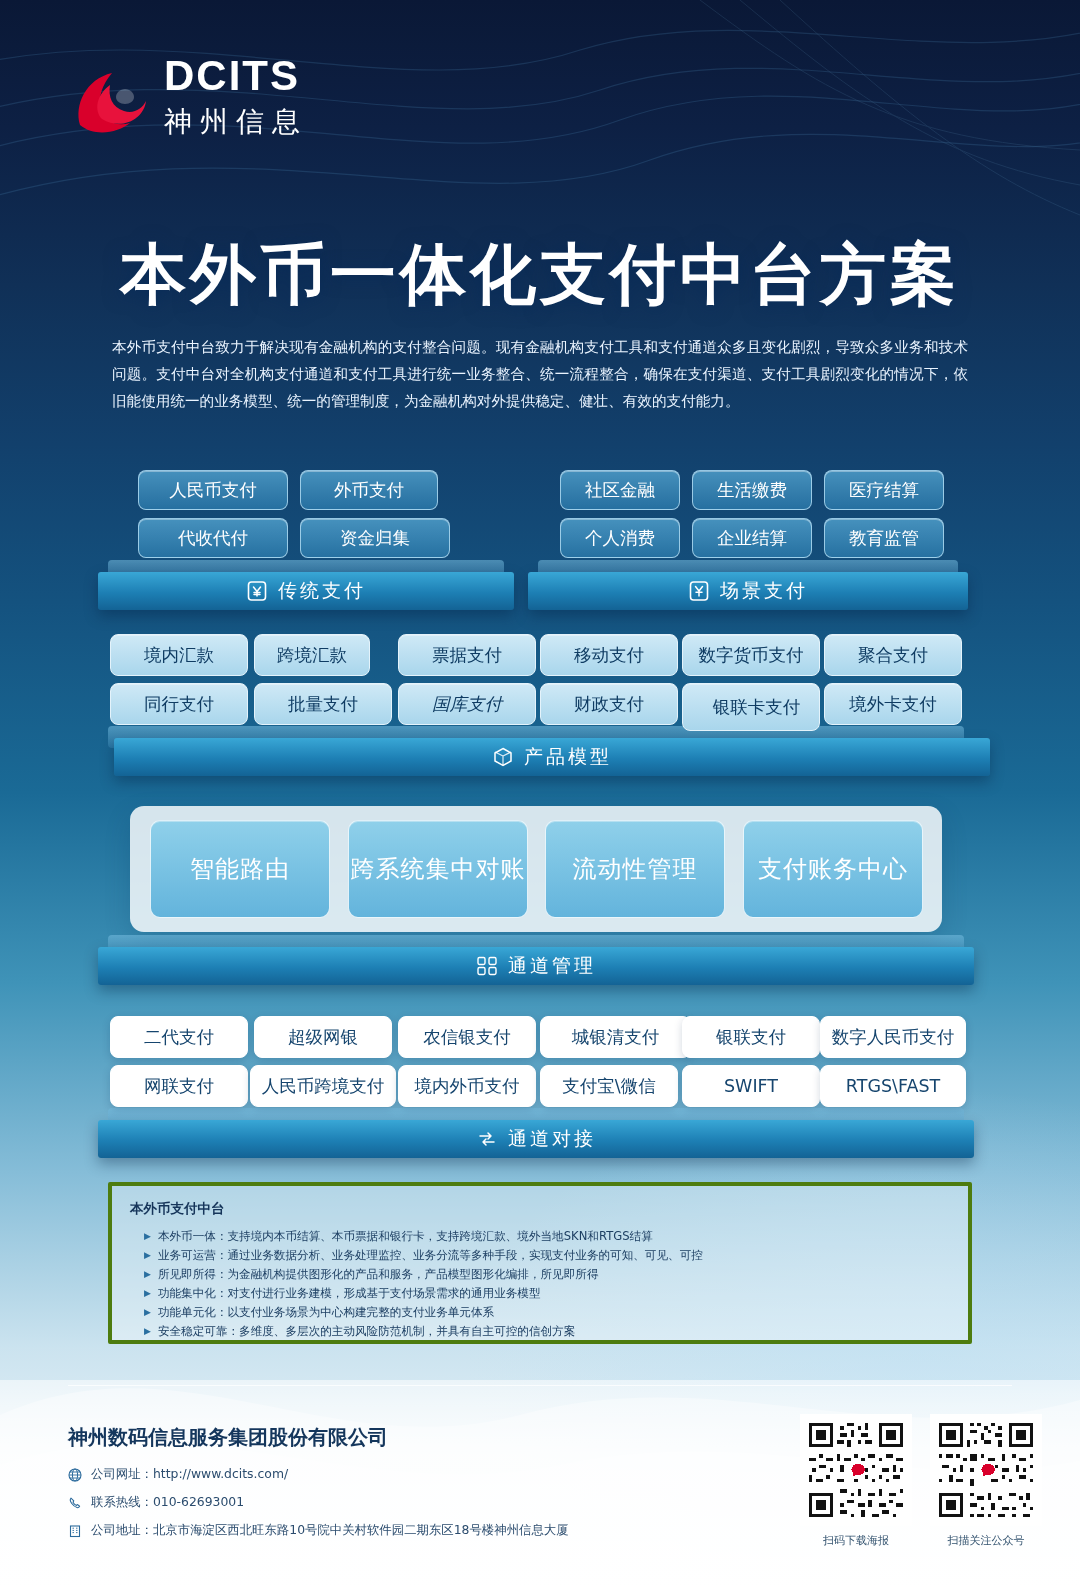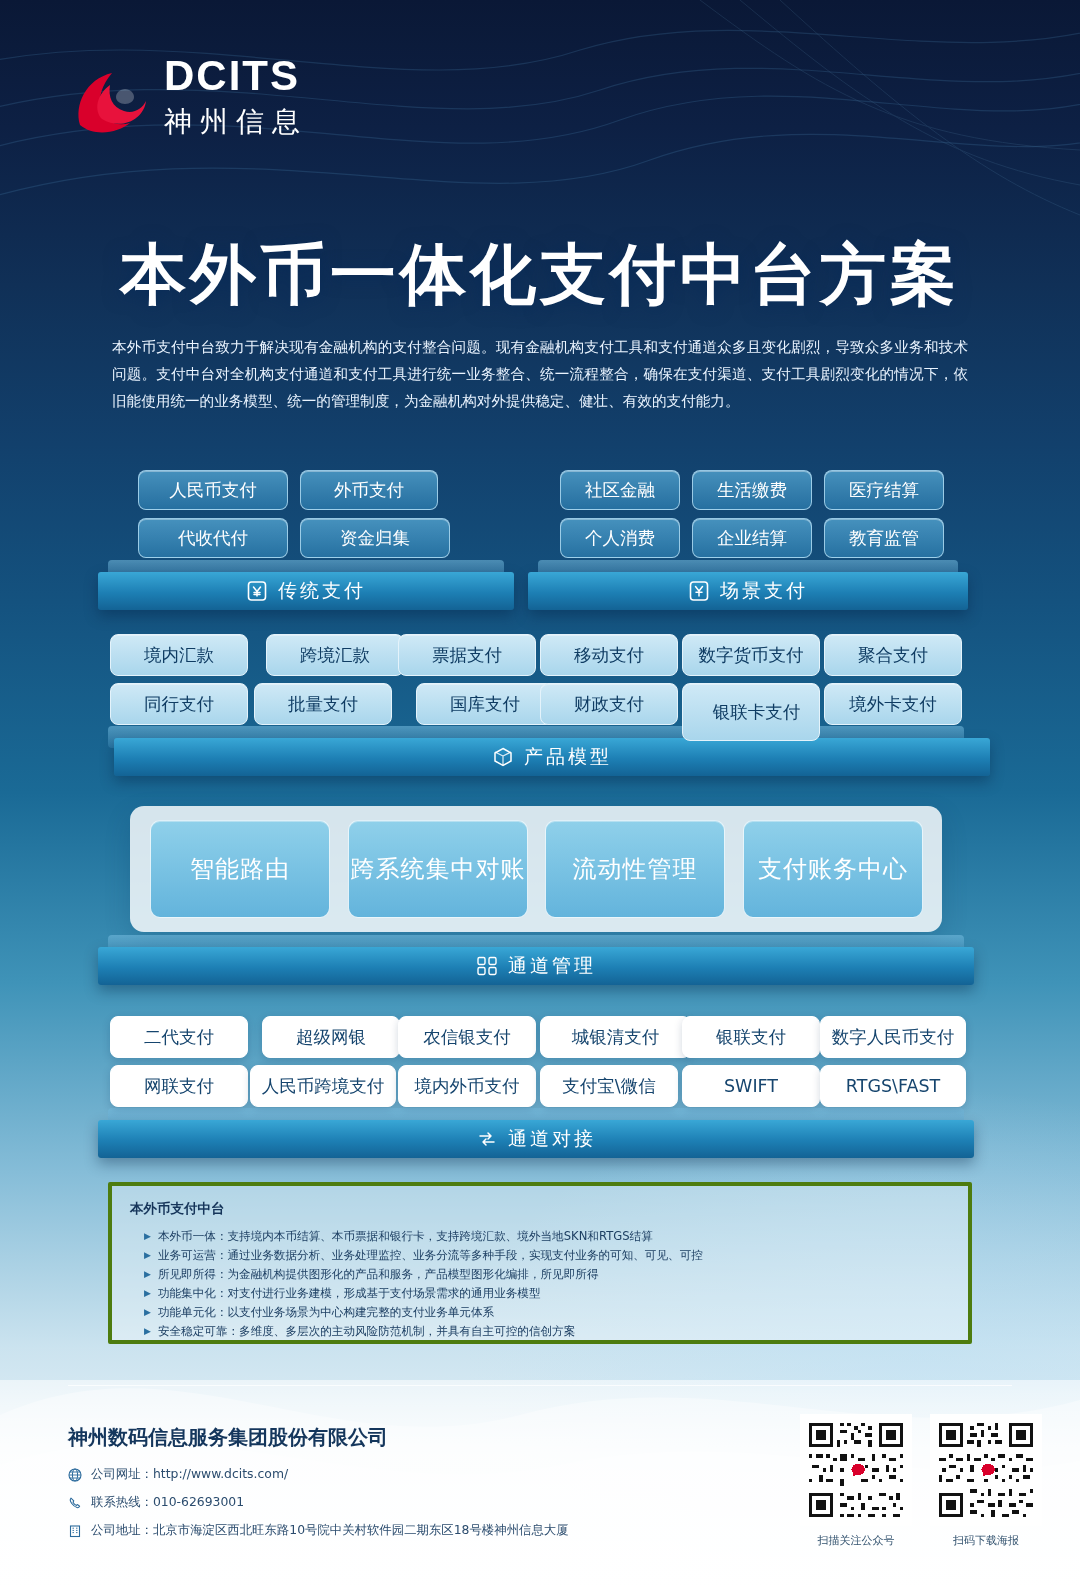--- a/index.html
+++ b/index.html
@@ -248,30 +248,30 @@
 <div class="layer-bar" style="left:98px; top:738px; width:876px;margin-left:16px;">
   <span class="lb-inner">
     <svg width="22" height="22" viewBox="0 0 22 22">
       <path d="M11 2.5 L19 7 V15 L11 19.5 L3 15 V7 Z" fill="none" stroke="#ffffff" stroke-width="1.5"></path>
       <path d="M11 10 L19 6 M11 10 L3 6 M11 10 V19.5" fill="none" stroke="#ffffff" stroke-width="1.2" opacity="0.85"></path>
     </svg>
     <span>产品模型</span>
   </span>
 </div>
 <div class="chip lightblue" style="left:110px; top:634px; width:138px; height:42px;">境内汇款</div>
-<div class="chip lightblue" style="left:266px; top:634px; width:138px; height:42px;">跨境汇款</div>
+<div class="chip lightblue" style="left:254px; top:634px; width:116px; height:42px;">跨境汇款</div>
 <div class="chip lightblue" style="left:398px; top:634px; width:138px; height:42px;">票据支付</div>
 <div class="chip lightblue" style="left:540px; top:634px; width:138px; height:42px;">移动支付</div>
 <div class="chip lightblue" style="left:682px; top:634px; width:138px; height:42px;">数字货币支付</div>
 <div class="chip lightblue" style="left:824px; top:634px; width:138px; height:42px;">聚合支付</div>
 <div class="chip lightblue" style="left:110px; top:683px; width:138px; height:42px;">同行支付</div>
 <div class="chip lightblue" style="left:254px; top:683px; width:138px; height:42px;">批量支付</div>
-<div class="chip lightblue" style="left:416px; top:683px; width:138px; height:42px;">国库支付</div>
+<div class="chip lightblue" style="left:398px; top:683px; width:138px; height:42px;font-style:italic;">国库支付</div>
 <div class="chip lightblue" style="left:540px; top:683px; width:138px; height:42px;">财政支付</div>
-<div class="chip lightblue" style="left:682px; top:683px; width:138px; height:58px;padding-left:11px;">银联卡支付</div>
+<div class="chip lightblue" style="left:682px; top:683px; width:138px; height:48px;padding-left:11px;">银联卡支付</div>
 <div class="chip lightblue" style="left:824px; top:683px; width:138px; height:42px;">境外卡支付</div>
 
 <div class="core-panel" style="left:130px; top:806px; width:812px; height:126px;"></div>
 <div class="chip core" style="left:150px; top:820px; width:180px; height:98px;">智能路由</div>
 <div class="chip core" style="left:348px; top:820px; width:180px; height:98px;">跨系统集中对账</div>
 <div class="chip core" style="left:545px; top:820px; width:180px; height:98px;">流动性管理</div>
 <div class="chip core" style="left:743px; top:820px; width:180px; height:98px;">支付账务中心</div>
 <div class="slab" style="left:108px; top:935px; width:856px; height:22px;"></div>
 <div class="layer-bar" style="left:98px; top:947px; width:876px;">
   <span class="lb-inner">
@@ -289,21 +289,21 @@
 <div class="layer-bar" style="left:98px; top:1120px; width:876px;">
   <span class="lb-inner">
     <svg width="22" height="22" viewBox="0 0 22 22">
       <path d="M4 8 H15 M12 5 L15 8 L12 11" fill="none" stroke="#ffffff" stroke-width="1.5" stroke-linecap="round" stroke-linejoin="round"></path>
       <path d="M18 14 H7 M10 11 L7 14 L10 17" fill="none" stroke="#ffffff" stroke-width="1.5" stroke-linecap="round" stroke-linejoin="round"></path>
     </svg>
     <span>通道对接</span>
   </span>
 </div>
 <div class="chip white" style="left:110px; top:1016px; width:138px; height:42px;">二代支付</div>
-<div class="chip white" style="left:262px; top:1016px; width:138px; height:42px;">超级网银</div>
+<div class="chip white" style="left:254px; top:1016px; width:138px; height:42px;">超级网银</div>
 <div class="chip white" style="left:398px; top:1016px; width:138px; height:42px;">农信银支付</div>
 <div class="chip white" style="left:540px; top:1016px; width:151px; height:42px;">城银清支付</div>
 <div class="chip white" style="left:682px; top:1016px; width:138px; height:42px;">银联支付</div>
 <div class="chip white" style="left:820px; top:1016px; width:146px; height:42px;">数字人民币支付</div>
 <div class="chip white" style="left:110px; top:1065px; width:138px; height:42px;">网联支付</div>
 <div class="chip white" style="left:250px; top:1065px; width:146px; height:42px;">人民币跨境支付</div>
 <div class="chip white" style="left:398px; top:1065px; width:138px; height:42px;">境内外币支付</div>
 <div class="chip white" style="left:540px; top:1065px; width:138px; height:42px;">支付宝\微信</div>
 <div class="chip white" style="left:682px; top:1065px; width:138px; height:42px;">SWIFT</div>
 <div class="chip white" style="left:820px; top:1065px; width:146px; height:42px;">RTGS\FAST</div>
@@ -359,20 +359,105 @@
 
 <div class="contact-line" style="top:1522px;">
   <svg class="ico" viewBox="0 0 14 14">
     <rect x="2.5" y="2" width="9" height="10.5" fill="none" stroke="#2b6a9c" stroke-width="1.1"></rect>
     <path d="M4.5 4.2 H6 M8 4.2 H9.5 M4.5 6.4 H6 M8 6.4 H9.5 M4.5 8.6 H6 M8 8.6 H9.5" stroke="#2b6a9c" stroke-width="0.9"></path>
   </svg>
   <span>公司地址：北京市海淀区西北旺东路10号院中关村软件园二期东区18号楼神州信息大厦</span>
 </div>
 
 <div class="qr-wrap">
+  <div class="qr-col">
+    <div class="qr-box">
+      <svg viewBox="0 0 29 29" width="102" height="102" shape-rendering="crispEdges">
+        <rect width="29" height="29" fill="#ffffff"></rect>
+        <g fill="#111111">
+          <rect x="1" y="1" width="7" height="7"></rect>
+            <rect x="2" y="2" width="5" height="5" fill="#ffffff"></rect>
+            <rect x="3" y="3" width="3" height="3"></rect>
+          <rect x="21" y="1" width="7" height="7"></rect>
+            <rect x="22" y="2" width="5" height="5" fill="#ffffff"></rect>
+            <rect x="23" y="3" width="3" height="3"></rect>
+          <rect x="1" y="21" width="7" height="7"></rect>
+            <rect x="2" y="22" width="5" height="5" fill="#ffffff"></rect>
+            <rect x="3" y="23" width="3" height="3"></rect>
+          <rect x="10" y="2" width="1" height="1"></rect>
+            <rect x="12" y="1" width="2" height="1"></rect>
+            <rect x="15" y="2" width="1" height="1"></rect>
+            <rect x="17" y="1" width="1" height="2"></rect>
+          <rect x="10" y="4" width="2" height="1"></rect>
+            <rect x="13" y="3" width="1" height="2"></rect>
+            <rect x="16" y="4" width="2" height="1"></rect>
+          <rect x="9" y="6" width="2" height="1"></rect>
+            <rect x="12" y="6" width="1" height="2"></rect>
+            <rect x="15" y="6" width="1" height="1"></rect>
+            <rect x="17" y="6" width="2" height="1"></rect>
+          <rect x="1" y="11" width="2" height="1"></rect>
+            <rect x="4" y="10" width="1" height="1"></rect>
+            <rect x="6" y="11" width="2" height="1"></rect>
+          <rect x="9" y="10" width="1" height="2"></rect>
+            <rect x="11" y="11" width="2" height="1"></rect>
+            <rect x="14" y="10" width="1" height="1"></rect>
+            <rect x="16" y="11" width="1" height="1"></rect>
+            <rect x="18" y="10" width="2" height="1"></rect>
+          <rect x="21" y="11" width="1" height="1"></rect>
+            <rect x="23" y="10" width="2" height="1"></rect>
+            <rect x="26" y="11" width="2" height="1"></rect>
+          <rect x="2" y="14" width="1" height="1"></rect>
+            <rect x="4" y="13" width="2" height="1"></rect>
+            <rect x="7" y="14" width="1" height="1"></rect>
+          <rect x="10" y="13" width="1" height="2"></rect>
+            <rect x="12" y="14" width="1" height="1"></rect>
+            <rect x="14" y="13" width="2" height="1"></rect>
+            <rect x="17" y="14" width="1" height="1"></rect>
+            <rect x="19" y="13" width="1" height="1"></rect>
+          <rect x="22" y="14" width="2" height="1"></rect>
+            <rect x="25" y="13" width="1" height="2"></rect>
+            <rect x="27" y="14" width="1" height="1"></rect>
+          <rect x="1" y="16" width="1" height="2"></rect>
+            <rect x="3" y="17" width="2" height="1"></rect>
+            <rect x="6" y="16" width="1" height="1"></rect>
+          <rect x="9" y="17" width="2" height="1"></rect>
+            <rect x="12" y="16" width="1" height="1"></rect>
+            <rect x="14" y="17" width="1" height="1"></rect>
+            <rect x="16" y="16" width="2" height="1"></rect>
+            <rect x="19" y="17" width="1" height="1"></rect>
+          <rect x="21" y="16" width="1" height="1"></rect>
+            <rect x="23" y="17" width="1" height="1"></rect>
+            <rect x="25" y="16" width="2" height="1"></rect>
+          <rect x="10" y="20" width="2" height="1"></rect>
+            <rect x="13" y="21" width="1" height="1"></rect>
+            <rect x="15" y="20" width="1" height="2"></rect>
+            <rect x="18" y="21" width="2" height="1"></rect>
+          <rect x="21" y="20" width="1" height="2"></rect>
+            <rect x="24" y="21" width="2" height="1"></rect>
+            <rect x="27" y="20" width="1" height="1"></rect>
+          <rect x="10" y="24" width="1" height="1"></rect>
+            <rect x="12" y="23" width="2" height="1"></rect>
+            <rect x="15" y="24" width="2" height="1"></rect>
+            <rect x="18" y="23" width="1" height="2"></rect>
+          <rect x="21" y="24" width="2" height="1"></rect>
+            <rect x="24" y="23" width="1" height="1"></rect>
+            <rect x="26" y="24" width="2" height="1"></rect>
+          <rect x="10" y="26" width="2" height="1"></rect>
+            <rect x="13" y="27" width="1" height="1"></rect>
+            <rect x="16" y="26" width="1" height="2"></rect>
+            <rect x="19" y="27" width="2" height="1"></rect>
+            <rect x="22" y="26" width="2" height="1"></rect>
+            <rect x="25" y="27" width="1" height="1"></rect>
+        </g>
+        <rect x="12" y="12" width="5" height="5" fill="#ffffff"></rect>
+        <path d="M13.2 14.4 a1.9 1.6 0 1 1 1.4 1.5 l-1.1 .4 .3 -.7 z" fill="#d9002b"></path>
+      </svg>
+    </div>
+    <div class="qr-caption">扫码下载海报</div>
+  </div>
   <div class="qr-col">
     <div class="qr-box">
       <svg viewBox="0 0 29 29" width="102" height="102" shape-rendering="crispEdges">
         <rect width="29" height="29" fill="#ffffff"></rect>
         <g fill="#111111">
           <rect x="1" y="1" width="7" height="7"></rect>
             <rect x="2" y="2" width="5" height="5" fill="#ffffff"></rect>
             <rect x="3" y="3" width="3" height="3"></rect>
           <rect x="21" y="1" width="7" height="7"></rect>
             <rect x="22" y="2" width="5" height="5" fill="#ffffff"></rect>
@@ -445,98 +530,13 @@
             <rect x="18" y="27" width="2" height="1"></rect>
             <rect x="22" y="27" width="1" height="1"></rect>
             <rect x="25" y="27" width="2" height="1"></rect>
         </g>
         <rect x="12" y="12" width="5" height="5" fill="#ffffff"></rect>
         <path d="M13.2 14.4 a1.9 1.6 0 1 1 1.4 1.5 l-1.1 .4 .3 -.7 z" fill="#d9002b"></path>
       </svg>
     </div>
     <div class="qr-caption">扫描关注公众号</div>
   </div>
-  <div class="qr-col">
-    <div class="qr-box">
-      <svg viewBox="0 0 29 29" width="102" height="102" shape-rendering="crispEdges">
-        <rect width="29" height="29" fill="#ffffff"></rect>
-        <g fill="#111111">
-          <rect x="1" y="1" width="7" height="7"></rect>
-            <rect x="2" y="2" width="5" height="5" fill="#ffffff"></rect>
-            <rect x="3" y="3" width="3" height="3"></rect>
-          <rect x="21" y="1" width="7" height="7"></rect>
-            <rect x="22" y="2" width="5" height="5" fill="#ffffff"></rect>
-            <rect x="23" y="3" width="3" height="3"></rect>
-          <rect x="1" y="21" width="7" height="7"></rect>
-            <rect x="2" y="22" width="5" height="5" fill="#ffffff"></rect>
-            <rect x="3" y="23" width="3" height="3"></rect>
-          <rect x="10" y="2" width="1" height="1"></rect>
-            <rect x="12" y="1" width="2" height="1"></rect>
-            <rect x="15" y="2" width="1" height="1"></rect>
-            <rect x="17" y="1" width="1" height="2"></rect>
-          <rect x="10" y="4" width="2" height="1"></rect>
-            <rect x="13" y="3" width="1" height="2"></rect>
-            <rect x="16" y="4" width="2" height="1"></rect>
-          <rect x="9" y="6" width="2" height="1"></rect>
-            <rect x="12" y="6" width="1" height="2"></rect>
-            <rect x="15" y="6" width="1" height="1"></rect>
-            <rect x="17" y="6" width="2" height="1"></rect>
-          <rect x="1" y="11" width="2" height="1"></rect>
-            <rect x="4" y="10" width="1" height="1"></rect>
-            <rect x="6" y="11" width="2" height="1"></rect>
-          <rect x="9" y="10" width="1" height="2"></rect>
-            <rect x="11" y="11" width="2" height="1"></rect>
-            <rect x="14" y="10" width="1" height="1"></rect>
-            <rect x="16" y="11" width="1" height="1"></rect>
-            <rect x="18" y="10" width="2" height="1"></rect>
-          <rect x="21" y="11" width="1" height="1"></rect>
-            <rect x="23" y="10" width="2" height="1"></rect>
-            <rect x="26" y="11" width="2" height="1"></rect>
-          <rect x="2" y="14" width="1" height="1"></rect>
-            <rect x="4" y="13" width="2" height="1"></rect>
-            <rect x="7" y="14" width="1" height="1"></rect>
-          <rect x="10" y="13" width="1" height="2"></rect>
-            <rect x="12" y="14" width="1" height="1"></rect>
-            <rect x="14" y="13" width="2" height="1"></rect>
-            <rect x="17" y="14" width="1" height="1"></rect>
-            <rect x="19" y="13" width="1" height="1"></rect>
-          <rect x="22" y="14" width="2" height="1"></rect>
-            <rect x="25" y="13" width="1" height="2"></rect>
-            <rect x="27" y="14" width="1" height="1"></rect>
-          <rect x="1" y="16" width="1" height="2"></rect>
-            <rect x="3" y="17" width="2" height="1"></rect>
-            <rect x="6" y="16" width="1" height="1"></rect>
-          <rect x="9" y="17" width="2" height="1"></rect>
-            <rect x="12" y="16" width="1" height="1"></rect>
-            <rect x="14" y="17" width="1" height="1"></rect>
-            <rect x="16" y="16" width="2" height="1"></rect>
-            <rect x="19" y="17" width="1" height="1"></rect>
-          <rect x="21" y="16" width="1" height="1"></rect>
-            <rect x="23" y="17" width="1" height="1"></rect>
-            <rect x="25" y="16" width="2" height="1"></rect>
-          <rect x="10" y="20" width="2" height="1"></rect>
-            <rect x="13" y="21" width="1" height="1"></rect>
-            <rect x="15" y="20" width="1" height="2"></rect>
-            <rect x="18" y="21" width="2" height="1"></rect>
-          <rect x="21" y="20" width="1" height="2"></rect>
-            <rect x="24" y="21" width="2" height="1"></rect>
-            <rect x="27" y="20" width="1" height="1"></rect>
-          <rect x="10" y="24" width="1" height="1"></rect>
-            <rect x="12" y="23" width="2" height="1"></rect>
-            <rect x="15" y="24" width="2" height="1"></rect>
-            <rect x="18" y="23" width="1" height="2"></rect>
-          <rect x="21" y="24" width="2" height="1"></rect>
-            <rect x="24" y="23" width="1" height="1"></rect>
-            <rect x="26" y="24" width="2" height="1"></rect>
-          <rect x="10" y="26" width="2" height="1"></rect>
-            <rect x="13" y="27" width="1" height="1"></rect>
-            <rect x="16" y="26" width="1" height="2"></rect>
-            <rect x="19" y="27" width="2" height="1"></rect>
-            <rect x="22" y="26" width="2" height="1"></rect>
-            <rect x="25" y="27" width="1" height="1"></rect>
-        </g>
-        <rect x="12" y="12" width="5" height="5" fill="#ffffff"></rect>
-        <path d="M13.2 14.4 a1.9 1.6 0 1 1 1.4 1.5 l-1.1 .4 .3 -.7 z" fill="#d9002b"></path>
-      </svg>
-    </div>
-    <div class="qr-caption">扫码下载海报</div>
-  </div>
 </div>
 
 </body></html>

